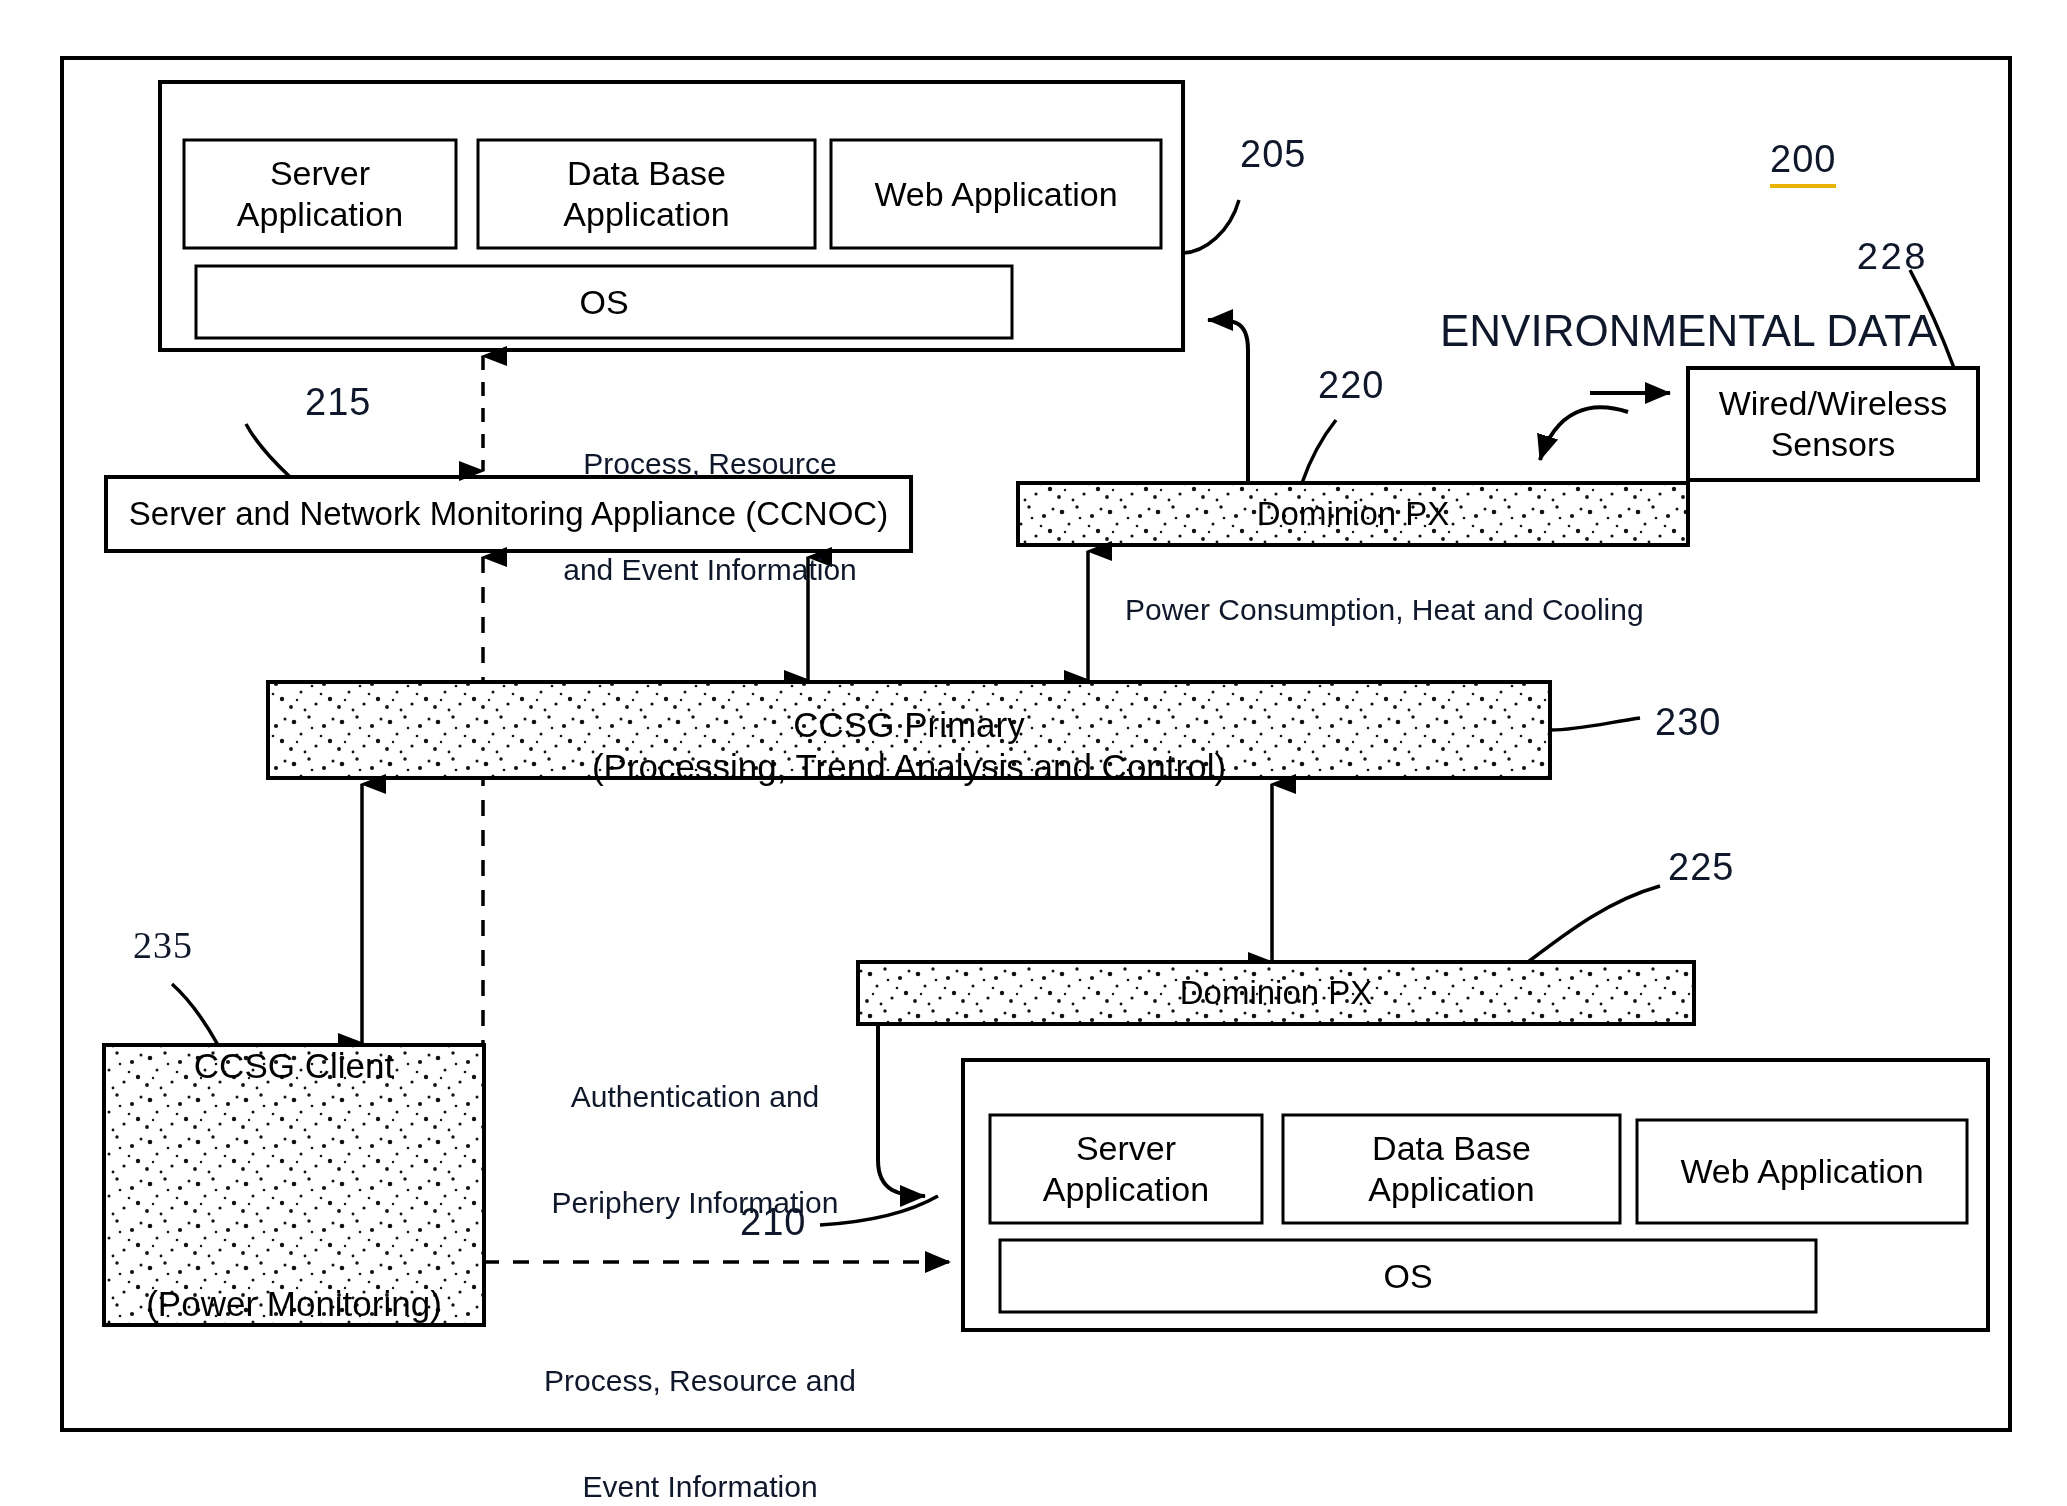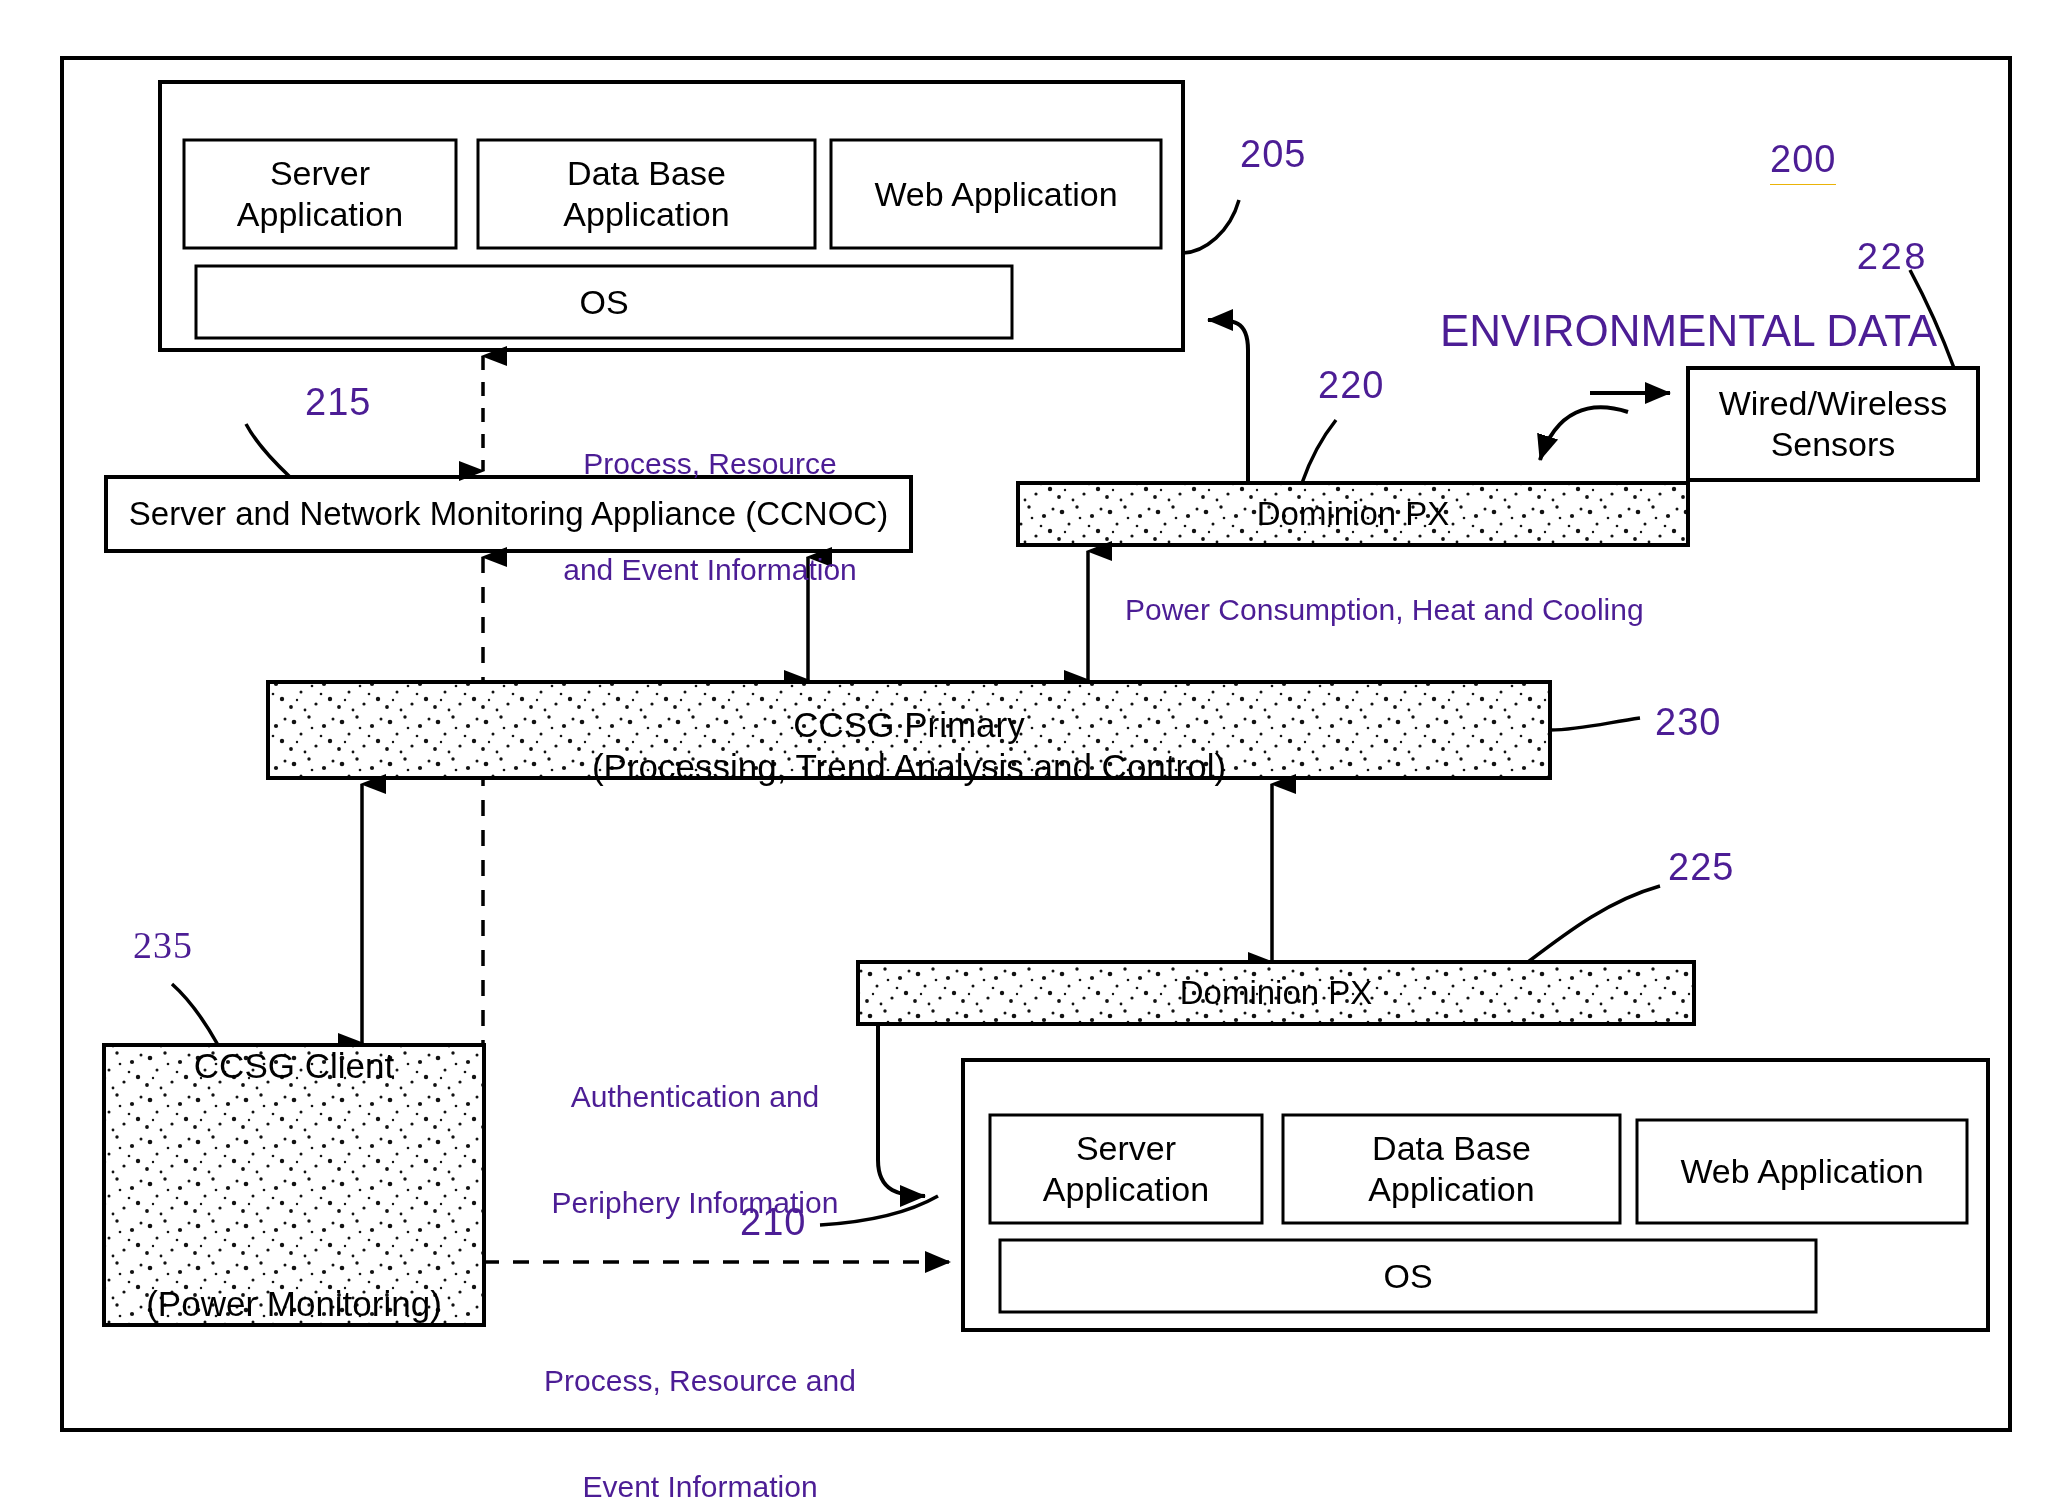--- a/index.html
+++ b/index.html
@@ -19,21 +19,21 @@
   }
   #svg-layer {
     position: absolute;
     left: 0;
     top: 0;
     width: 2067px;
     height: 1506px;
   }
   .lbl {
     position: absolute;
-    color: #4c1d95;
+    color: #0f172a;
     font-family: "Liberation Sans", sans-serif;
     white-space: pre;
     line-height: 1.18;
   }
   .boxlabel {
     position: absolute;
     display: flex;
     align-items: center;
     justify-content: center;
     text-align: center;
@@ -42,21 +42,21 @@
     pointer-events: none;
     line-height: 1.2;
   }
   .refnum {
     font-size: 38px;
     letter-spacing: 1px;
   }
   .refnum-ul {
     font-size: 38px;
     letter-spacing: 1px;
-    border-bottom: 1px solid #eab308;
+    border-bottom: 4px solid #eab308;
     padding-bottom: 2px;
   }
   .plainlabel {
     font-size: 30px;
     text-align: center;
   }
 </style>
 </head>
 <body>
 

